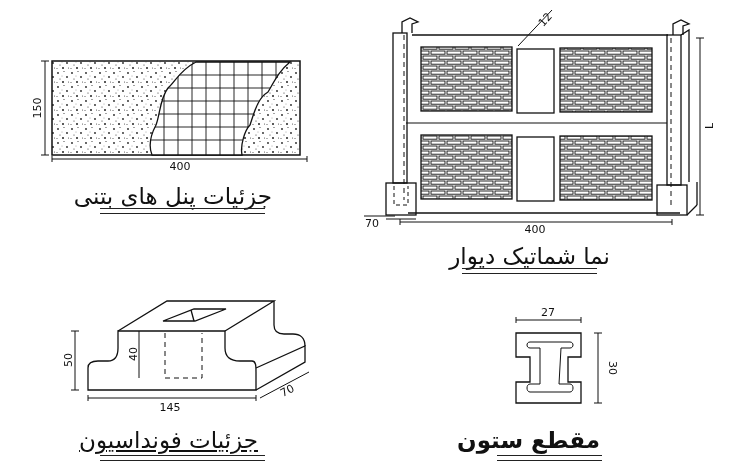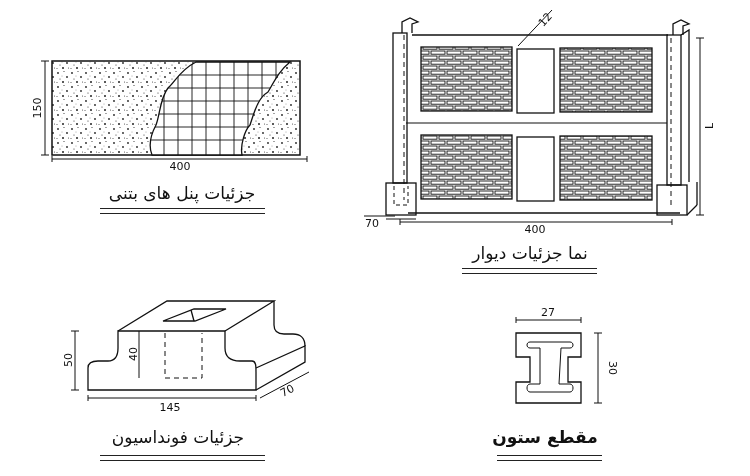--- a/index.html
+++ b/index.html
@@ -1,21 +1,21 @@
 <!DOCTYPE html>
 <html><head>
   <meta charset="utf-8">
   <style>
     html, body { margin: 0; padding: 0; background: #ffffff; }
     body { width: 750px; height: 476px; position: relative; overflow: hidden;
            font-family: "DejaVu Sans", sans-serif; color: #111; }
     svg { position: absolute; left: 0; top: 0; }
     .dim { font-family: "DejaVu Sans", sans-serif; font-size: 11px; fill: #111; }
     .caption { position: absolute; direction: rtl; font-family: "DejaVu Sans", sans-serif;
-               font-size: 17px; color: #111; text-align: center; white-space: nowrap; }
+               font-size: 23px; color: #111; text-align: right; white-space: nowrap; }
     .underline { position: absolute; height: 4px; border-top: 1.5px solid #222; border-bottom: 1.5px solid #222; }
   </style>
 </head>
 <body>
 
 <svg width="750" height="476" viewBox="0 0 750 476">
   <defs>
     <pattern id="speckle" width="14" height="14" patternUnits="userSpaceOnUse">
       <rect width="14" height="14" fill="#fff"></rect>
       <circle cx="2" cy="3" r="0.9" fill="#222"></circle>
@@ -158,20 +158,20 @@
     <line x1="594" y1="333" x2="602" y2="333" stroke-width="1"></line>
     <line x1="594" y1="403" x2="602" y2="403" stroke-width="1"></line>
   </g>
   <text class="dim" x="548" y="316" text-anchor="middle">27</text>
   <text class="dim" transform="translate(609,368) rotate(90)" text-anchor="middle">30</text>
 </svg>
 
 <div class="caption" style="left:92px; top:183px; width:180px;">جزئیات پنل های بتنی</div>
 <div class="underline" style="left:100px; top:208px; width:165px;"></div>
 
-<div class="caption" style="left:450px; top:243px; width:160px;">نما جزئیات دیوار</div>
+<div class="caption" style="left:450px; top:243px; width:160px;">نما شماتیک دیوار</div>
 <div class="underline" style="left:462px; top:268px; width:135px;"></div>
 
-<div class="caption" style="left:98px; top:427px; width:160px;">جزئیات  فونداسیون</div>
+<div class="caption" style="left:98px; top:427px; width:160px;text-decoration:underline;">جزئیات  فونداسیون</div>
 <div class="underline" style="left:100px; top:455px; width:165px;"></div>
 
 <div class="caption" style="left:490px; top:427px; width:110px;font-weight:bold;">مقطع ستون</div>
 <div class="underline" style="left:497px; top:455px; width:105px;"></div>
 
 </body></html>

